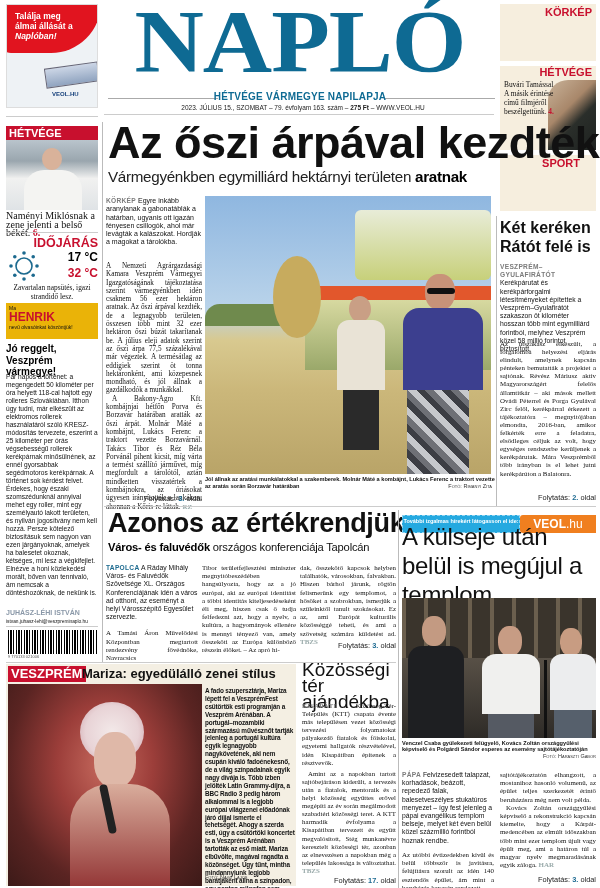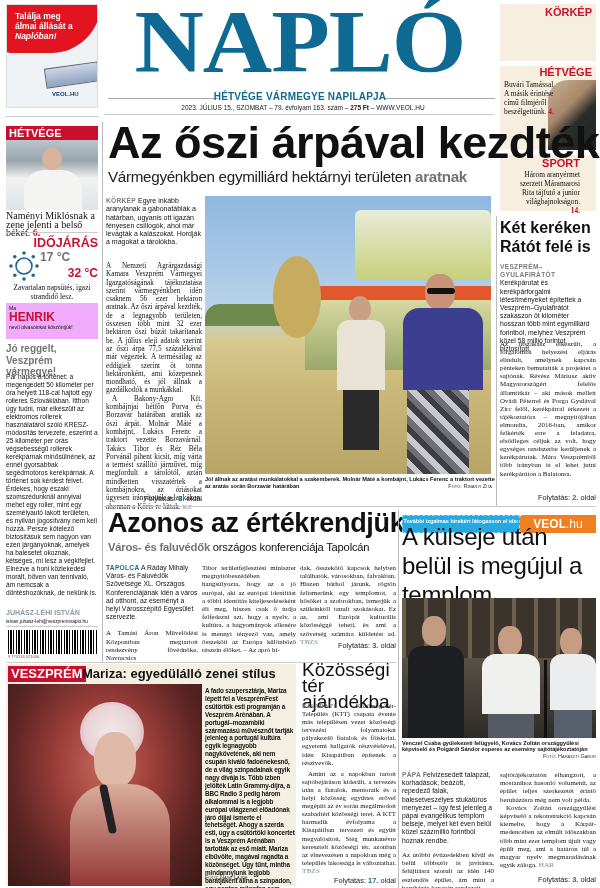--- a/index.html
+++ b/index.html
@@ -2,21 +2,21 @@
 <html><head>
 <meta charset="utf-8">
 <style>
 *{box-sizing:border-box;margin:0;padding:0}
 body{width:600px;height:888px;background:#fff;font-family:"Liberation Sans",sans-serif;color:#111;overflow:hidden;position:relative}
 .abs{position:absolute}
 .serif{font-family:"Liberation Serif",serif}
 .cond{font-family:"Liberation Sans Narrow","Liberation Sans",sans-serif}
 .body-text{font-family:"Liberation Serif",serif;font-size:7.2px;line-height:8.3px;text-align:justify;color:#111}
 .sans-body{font-family:"Liberation Sans",sans-serif;font-size:6.9px;line-height:8.2px;color:#111}
-.blue{color:#737373}
+.blue{color:#000000}
 .red{color:#c8102e}
 .kicker{color:#7b7b7b;font-weight:bold;font-size:6.6px;letter-spacing:.3px}
 .cont{font-family:"Liberation Sans",sans-serif;font-size:7.4px;text-align:right;color:#222}
 .cont b{color:#1e6b92}
 .pg{color:#c8102e;font-weight:bold}
 .vline{position:absolute;width:1px;background:#bbb}
 .hline{position:absolute;height:1px;background:#ccc}
 .credit{font-size:5.5px;font-variant:small-caps;color:#333;text-align:right}
 .sig{color:#9aa;font-weight:bold;font-size:7px}
 p{margin:0}
@@ -50,23 +50,20 @@
 </div>
 <div class="abs" style="left:500px;top:66px;width:96px;height:84px;background:#f6eede">
   <div class="red cond" style="position:absolute;right:4px;top:0;font-weight:bold;font-size:11px">HÉTVÉGE</div>
   <div class="abs" style="left:48px;top:14px;width:48px;height:70px;background:linear-gradient(135deg,#c9b39a 0%,#a8876a 40%,#2a2e2a 60%,#1e2220 100%);border-radius:20px 0 0 0"></div>
   <div class="serif abs" style="left:4px;top:14px;width:50px;font-size:7.4px;line-height:9px;">
     <span>Buvári Tamással A másik érintése című filmjéről beszélgettünk.</span> <span class="pg">4.</span>
   </div>
 </div>
 <div class="abs" style="left:500px;top:155px;width:96px;height:56px;background:#f6eede;padding:2px 16px">
   <div class="red cond" style="text-align:right;font-weight:bold;font-size:11px;line-height:13px">SPORT</div>
-  <div class="serif" style="font-size:7.4px;line-height:9px;text-align:right">
-    <span>Három aranyérmet szerzett Máramarosi Rita tájfutó a junior világbajnokságon.</span> <span class="pg">14.</span>
-  </div>
 </div>
 
 <div class="vline" style="left:102px;top:122px;height:540px"></div>
 <div class="abs cond" style="left:6px;top:126px;width:92px;height:14px;background:#c8102e;color:#fff;font-weight:bold;font-size:11px;line-height:14px;padding-left:3px">HÉTVÉGE</div>
 <div class="abs" style="left:6px;top:140px;width:92px;height:70px;background:linear-gradient(180deg,#b9c4cc 0%,#9aa6ae 30%,#f1f1f0 55%,#dfe3e6 100%)">
   <div class="abs" style="left:36px;top:8px;width:20px;height:22px;background:#d9b29a;border-radius:50%"></div>
   <div class="abs" style="left:18px;top:30px;width:58px;height:40px;background:#f4f4f2;border-radius:20px 20px 0 0"></div>
 </div>
 <div class="abs serif" style="left:6px;top:212px;width:92px;font-size:10px;line-height:8.5px">
   <span>Naményi Miklósnak a zene jelenti a belső békét.</span> <span class="pg">6.</span>
@@ -82,24 +79,24 @@
         <circle cx="3" cy="16" r="1.8"></circle>
         <circle cx="29" cy="16" r="1.8"></circle>
       <circle cx="6.8" cy="6.8" r="1.8"></circle>
         <circle cx="25.2" cy="25.2" r="1.8"></circle>
         <circle cx="25.2" cy="6.8" r="1.8"></circle>
         <circle cx="6.8" cy="25.2" r="1.8"></circle>
     </g>
   </svg>
 </div>
 <div class="abs cond red" style="left:30px;top:236px;width:68px;text-align:right;font-weight:bold;font-size:12.5px">IDŐJÁRÁS</div>
-<div class="abs blue" style="left:40px;top:250px;width:58px;font-weight:bold;font-size:12px">17 °C</div>
+<div class="abs blue" style="left:40px;top:250px;width:58px;text-align:right;font-weight:bold;font-size:12px">17 °C</div>
 <div class="abs red" style="left:40px;top:266px;width:58px;text-align:right;font-weight:bold;font-size:12px">32 °C</div>
 <div class="abs serif" style="left:6px;top:283px;width:92px;text-align:center;font-size:7.4px;line-height:9px">Zavartalan napsütés, igazi strandidő lesz.</div>
-<div class="abs" style="left:6px;top:303px;width:92px;height:36px;background:#f0abfc;padding:2px 3px">
+<div class="abs" style="left:6px;top:303px;width:92px;height:36px;background:#eab308;padding:2px 3px">
   <div style="font-size:5px">Ma</div>
   <div class="red" style="font-weight:bold;font-size:12px;line-height:13px">HENRIK</div>
   <div style="font-size:5px">nevű olvasóinkat köszöntjük!</div>
 </div>
 <div class="abs cond blue" style="left:6px;top:343px;width:92px;font-weight:bold;font-size:10px;line-height:11.5px">Jó reggelt, Veszprém vármegye!</div>
 <div class="abs sans-body" style="left:6px;top:373px;width:92px;font-size:6.6px;line-height:8px">Pár napos a történet: a megengedett 50 kilométer per óra helyett 118-cal hajtott egy rolleres Szlovákiában. Itthon úgy tudni, már elkészült az elektromos rollerek használatáról szóló KRESZ-módosítás tervezete, eszerint a 25 kilométer per órás végsebességű rollerek kerékpárnak minősülnének, az ennél gyorsabbak segédmotoros kerékpárnak. A történet sok kérdést felvet. Érdekes, hogy északi szomszédunknál annyival mehet egy roller, mint egy személyautó lakott területen, és nyilván jogosítvány nem kell hozzá. Persze kötelező biztosításuk sem nagyon van ezen járgányoknak, amelyek ha balesetet okoznak, kétséges, mi lesz a végkifejlet. Elnézve a honi közlekedési morált, bőven van tennivaló, ám nemcsak a döntéshozóknak, de nekünk is.</div>
 <div class="abs" style="left:6px;top:609px;width:92px;font-size:7px;font-weight:bold;color:#8a98a8">JUHÁSZ-LÉHI ISTVÁN</div>
 <div class="abs" style="left:6px;top:619px;width:92px;font-size:4.8px;color:#111;border-bottom:1px solid #ccc;padding-bottom:2px">istvan.juhasz-lehi@veszpreminaplo.hu</div>
 <div class="abs" style="left:8px;top:630px;width:90px;height:24px;background:repeating-linear-gradient(90deg,#000 0 1px,#fff 1px 2px,#000 2px 4px,#fff 4px 5px,#000 5px 6px,#fff 6px 8px)"></div>
 <div class="abs" style="left:8px;top:654px;width:70px;font-size:4px;color:#555">9 770133 021006</div>

